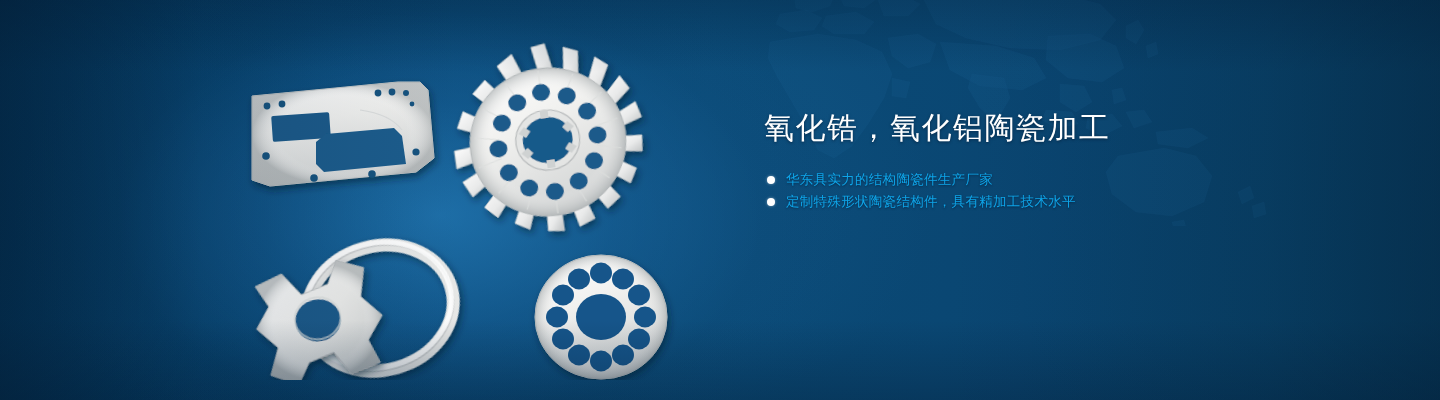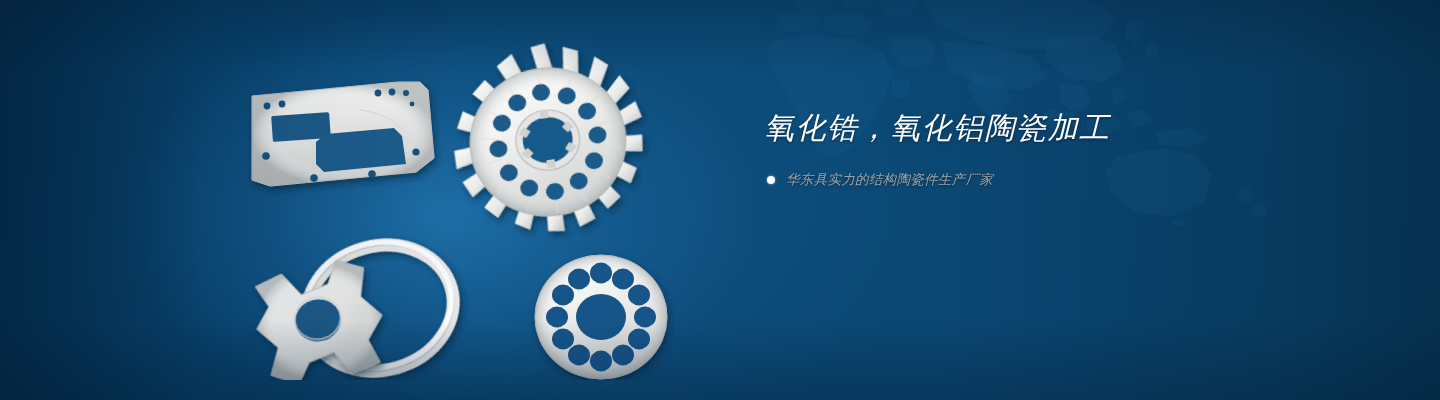--- a/index.html
+++ b/index.html
@@ -4,21 +4,20 @@
 <style>
   html,body{margin:0;padding:0;background:#06406a;}
   body{font-family:"Liberation Sans","DejaVu Sans",sans-serif;}
 
   .banner{
     position:relative;
     width:1440px;
     height:400px;
     overflow:hidden;
     background:#064470;
-    font-style:italic;
   }
 
   
   .bg-base{
     position:absolute; inset:0;
     background:linear-gradient(100deg,#05375d 0%,#064470 22%,#0a4a76 48%,#0a4672 72%,#084165 100%);
   }
   .bg-glow{
     position:absolute; inset:0;
     background:radial-gradient(ellipse 520px 330px at 440px 215px,
@@ -77,21 +76,21 @@
     margin:24px 0 0 0;
     padding:0;
   }
   .bullets li{
     position:relative;
     padding-left:22px;
     margin:0 0 7px 0;
     font-size:13.5px;
     line-height:15px;
     letter-spacing:0.3px;
-    color:#a3a3a3;
+    color:#0ea5e9;
     white-space:nowrap;
     text-shadow:0 1px 2px rgba(0,16,36,0.5);
   }
   .bullets li .dot{
     position:absolute;
     left:3px; top:3.5px;
     width:8px; height:8px;
     border-radius:50%;
     background:#ffffff;
     box-shadow:0 0 3px rgba(255,255,255,0.45);
@@ -317,16 +316,20 @@
 
   <div class="bg-vignette"></div>
 
   <div class="copy">
     <h1 class="headline">氧化锆，氧化铝陶瓷加工</h1>
     <ul class="bullets">
       <li>
         <span class="dot"></span>
         <span>华东具实力的结构陶瓷件生产厂家</span>
       </li>
+      <li>
+        <span class="dot"></span>
+        <span>定制特殊形状陶瓷结构件，具有精加工技术水平</span>
+      </li>
     </ul>
   </div>
 
 </div>
 
 </body></html>

